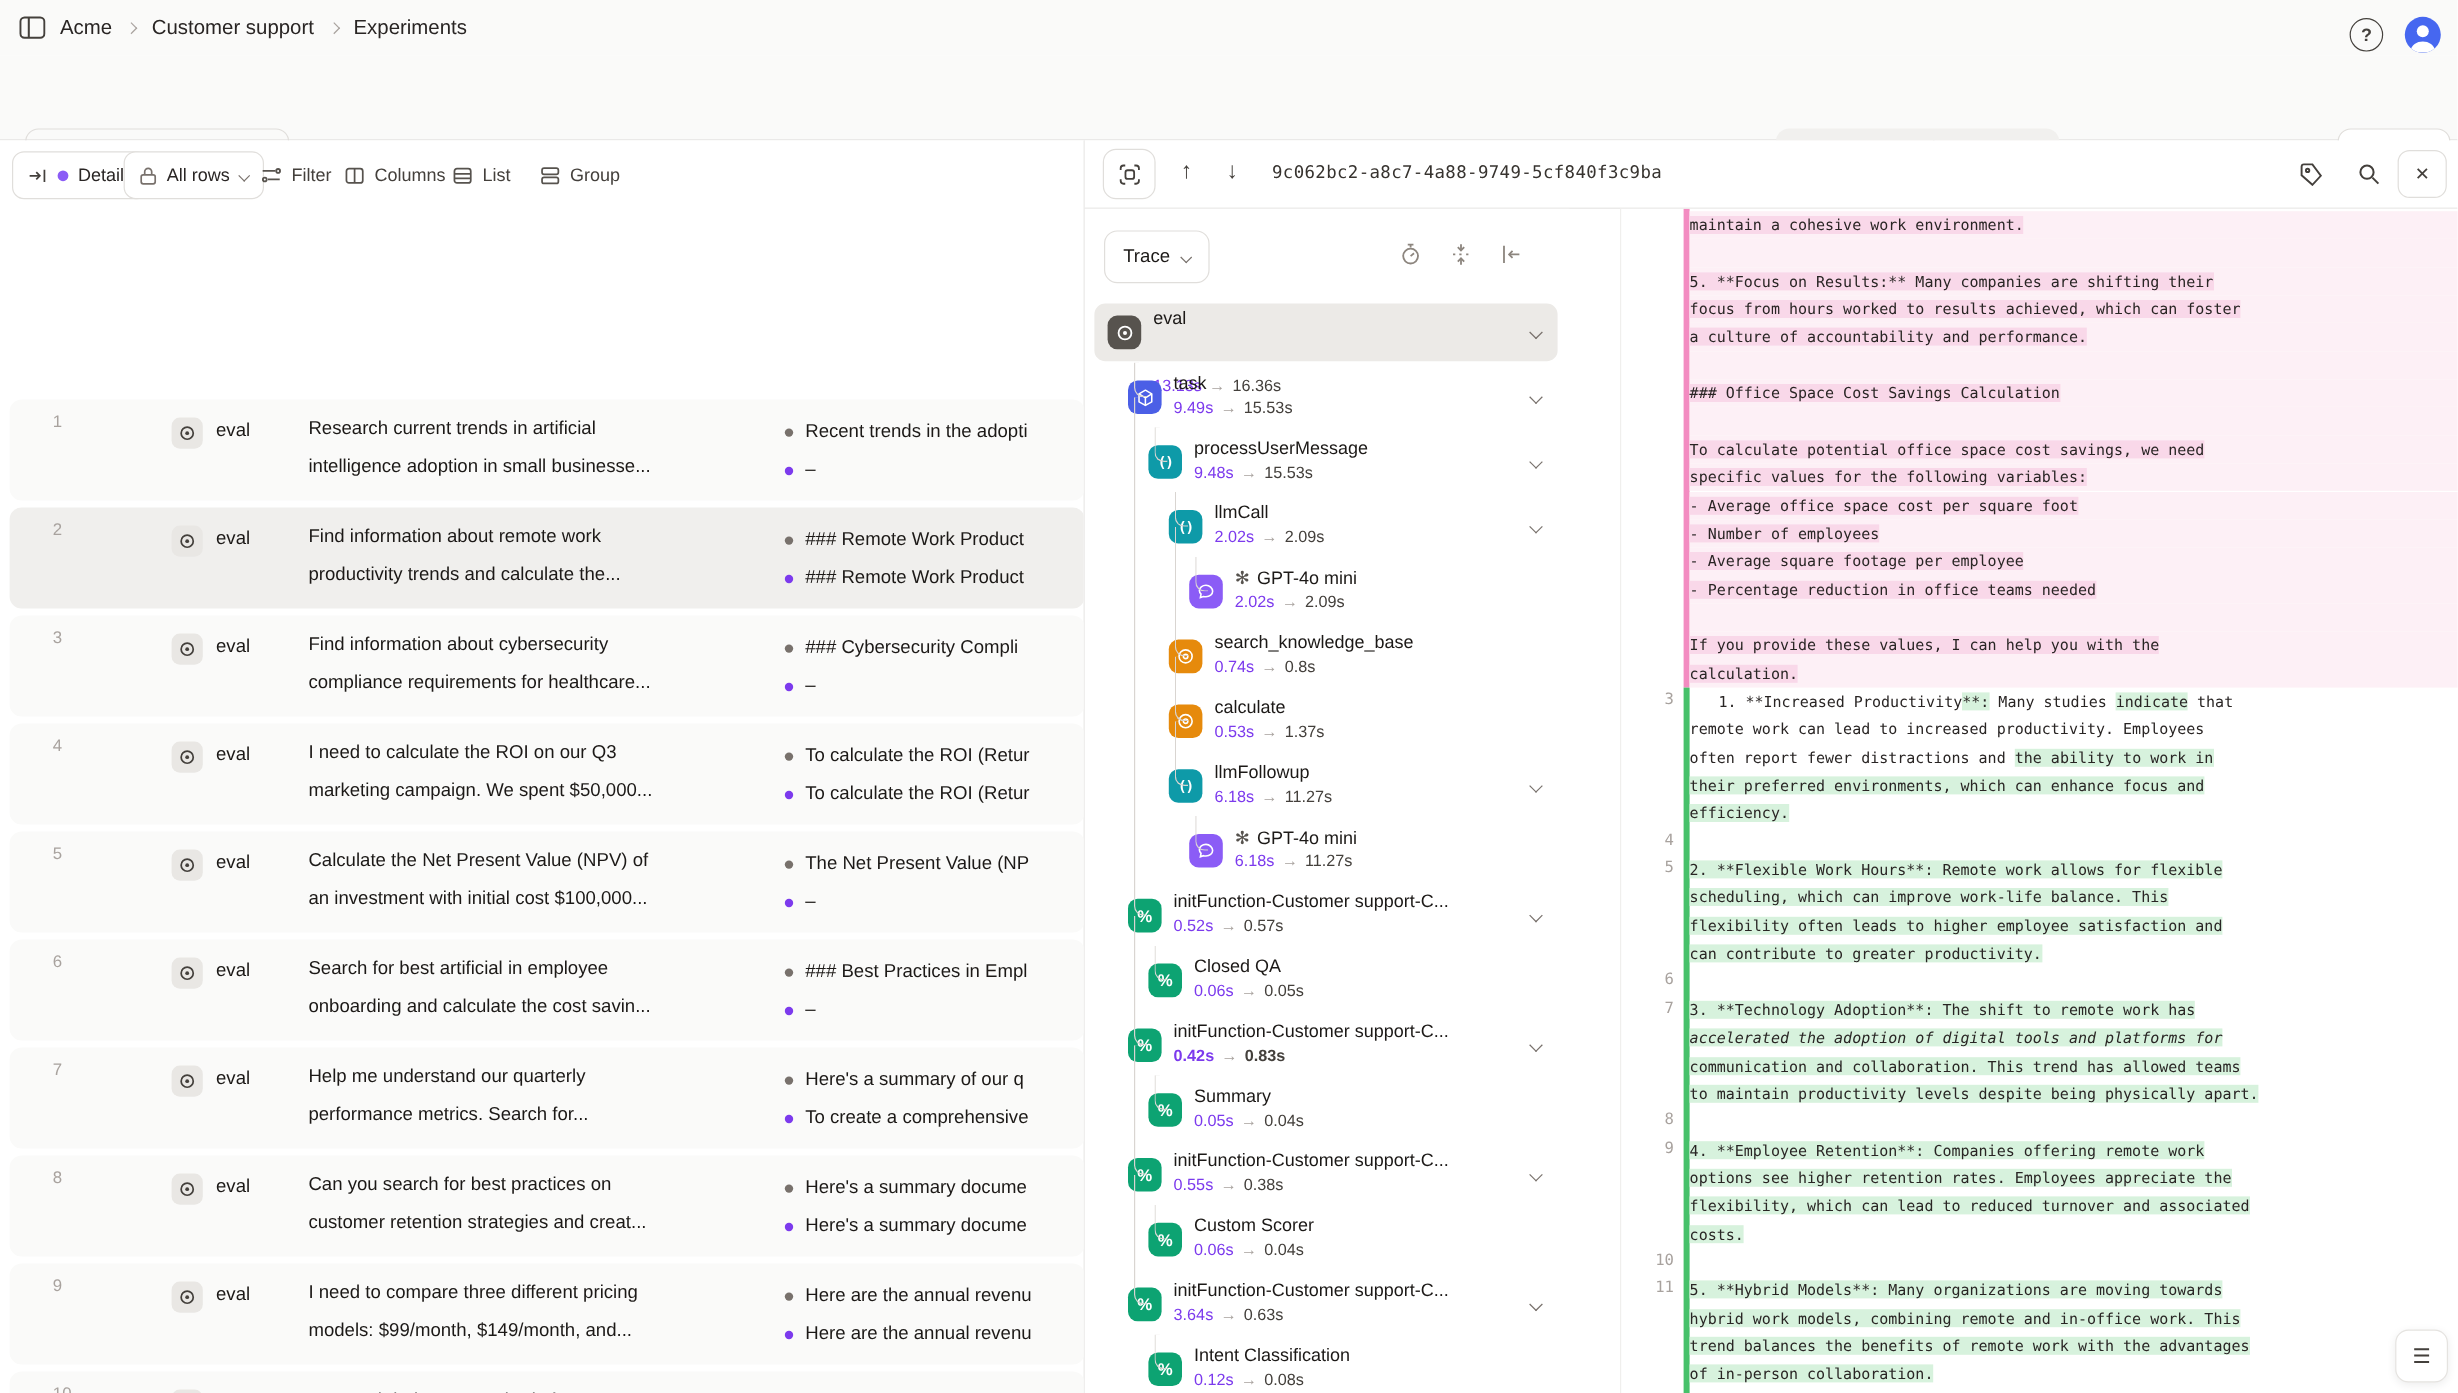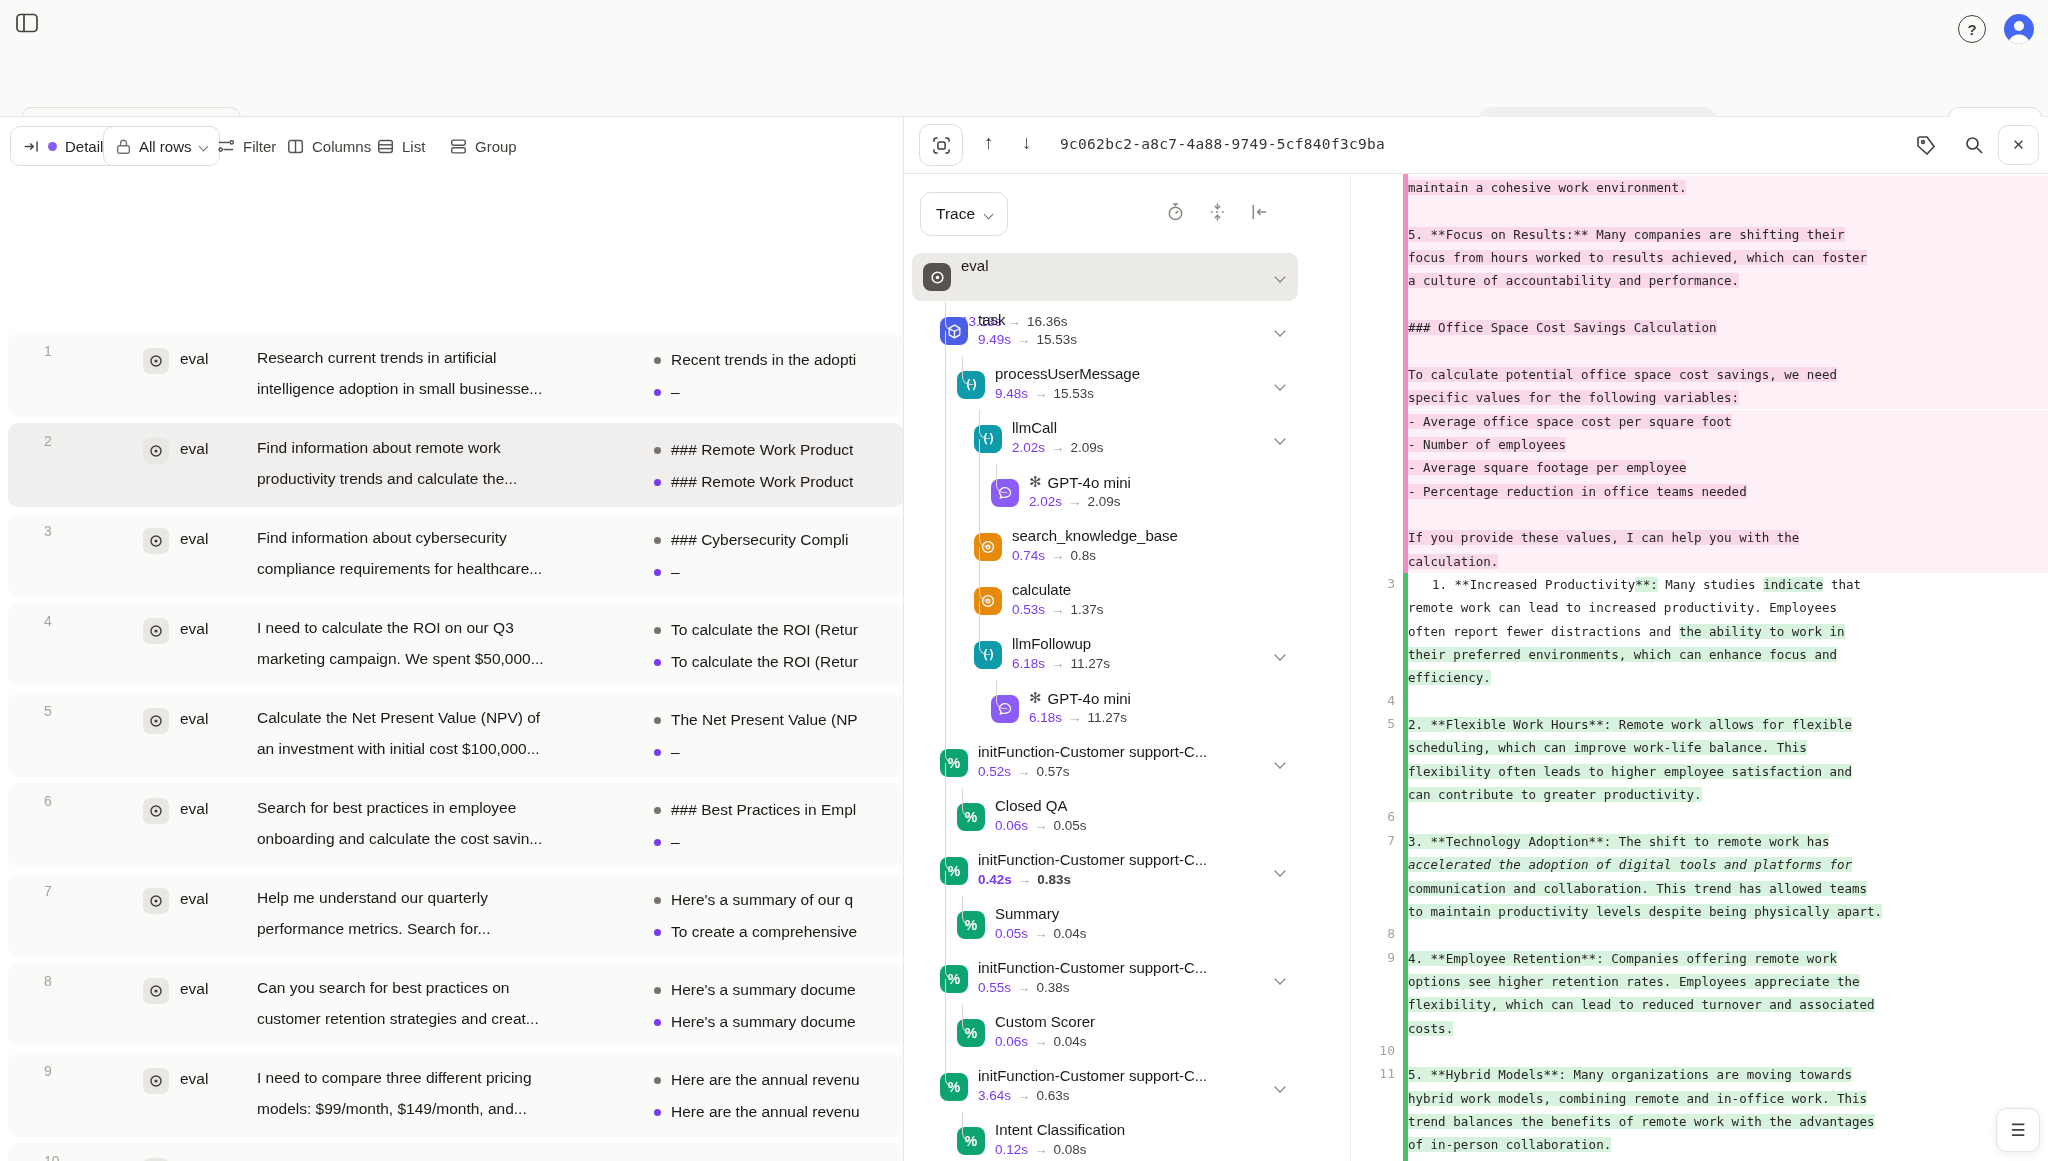--- a/index.html
+++ b/index.html
@@ -91,20 +91,27 @@
 </head>
 <body>
 
 <div class="abs" id="appbar">
   <div class="abs iconbtn" style="left:16px;top:13px;">
     <svg width="22" height="20" viewBox="0 0 22 20" fill="none" stroke="#44403c" stroke-width="1.7">
         <rect x="1" y="1.5" width="20" height="17" rx="3.5"></rect>
         <line x1="8" y1="1.5" x2="8" y2="18.5"></line>
       </svg>
   </div>
+  <div class="abs" style="left:50px;top:0;height:46px;display:flex;align-items:center;gap:13px;">
+    <span class="crumb">Acme</span>
+    <span class="crumb-sep"></span>
+    <span class="crumb">Customer support</span>
+    <span class="crumb-sep"></span>
+    <span class="crumb">Experiments</span>
+  </div>
   <div class="abs" id="help-btn">
       <span>?</span>
     </div>
   <div class="abs" id="avatar">
     <svg width="30" height="30" viewBox="0 0 30 30">
         <circle cx="15" cy="12" r="5" fill="#fff"></circle>
         <path d="M4 30c1.5-7 6-9.5 11-9.5S24.5 23 26 30z" fill="#fff"></path>
       </svg>
   </div>
 </div>
@@ -275,21 +282,21 @@
       </div>
       <div class="trow" style="top: 666px;">
         <span class="rnum">6</span>
     <span class="chip">
           <svg width="16" height="16" viewBox="0 0 20 20" fill="none">
             <circle cx="10" cy="10" r="6.3" stroke="#44403c" stroke-width="1.8"></circle>
             <circle cx="10" cy="10" r="2" fill="#44403c"></circle>
           </svg>
         </span>
     <span class="rname">eval</span>
-    <span class="in1">Search for best practices in employee</span>
+    <span class="in1">Search for best artificial in employee</span>
     <span class="in2">onboarding and calculate the cost savin...</span>
         <span class="out" style="left:646px;top:18px;"><span class="dot" style="background:#78716c;"></span>### Best Practices in Empl</span>
         <span class="out" style="left:646px;top:50px;"><span class="dot" style="background:#7c3aed;"></span>–</span>
       </div>
       <div class="trow" style="top: 756px;">
         <span class="rnum">7</span>
     <span class="chip">
           <svg width="16" height="16" viewBox="0 0 20 20" fill="none">
             <circle cx="10" cy="10" r="6.3" stroke="#44403c" stroke-width="1.8"></circle>
             <circle cx="10" cy="10" r="2" fill="#44403c"></circle>

